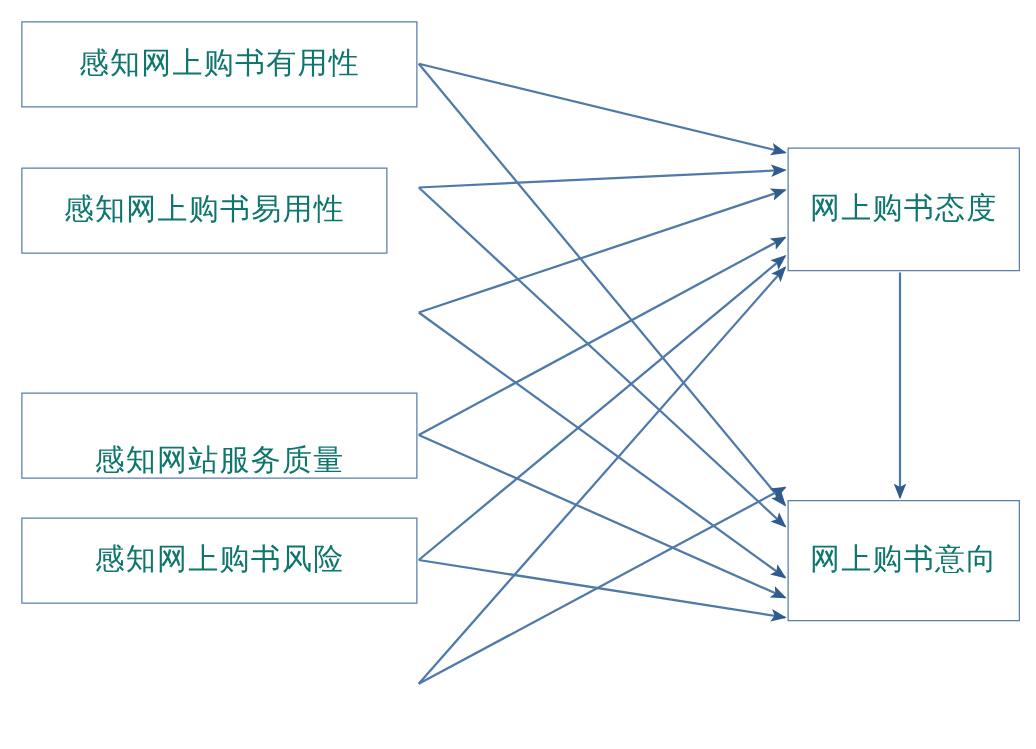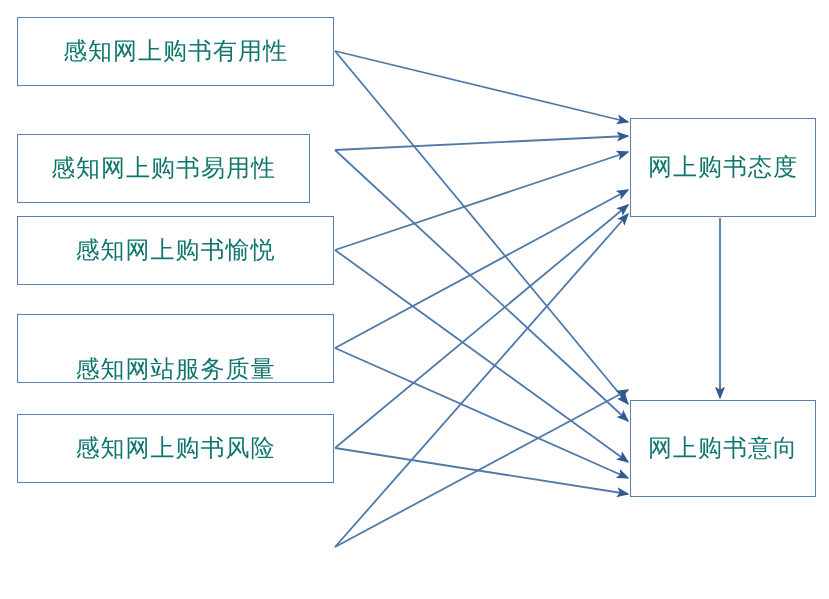--- a/index.html
+++ b/index.html
@@ -82,23 +82,20 @@
   </svg>
 
   <div class="node" id="node-usefulness">
     <span class="node-label">感知网上购书有用性</span>
   </div>
 
   <div class="node" id="node-easeofuse">
     <span class="node-label">感知网上购书易用性</span>
   </div>
 
-  <div class="node" id="node-enjoyment">
-    <span class="node-label">感知网上购书愉悦</span>
-  </div>
 
   <div class="node" id="node-servicequal">
     <span class="node-label">感知网站服务质量</span>
   </div>
 
   <div class="node" id="node-bookquality">
     <span class="node-label">感知网上购书风险</span>
   </div>
 
 

